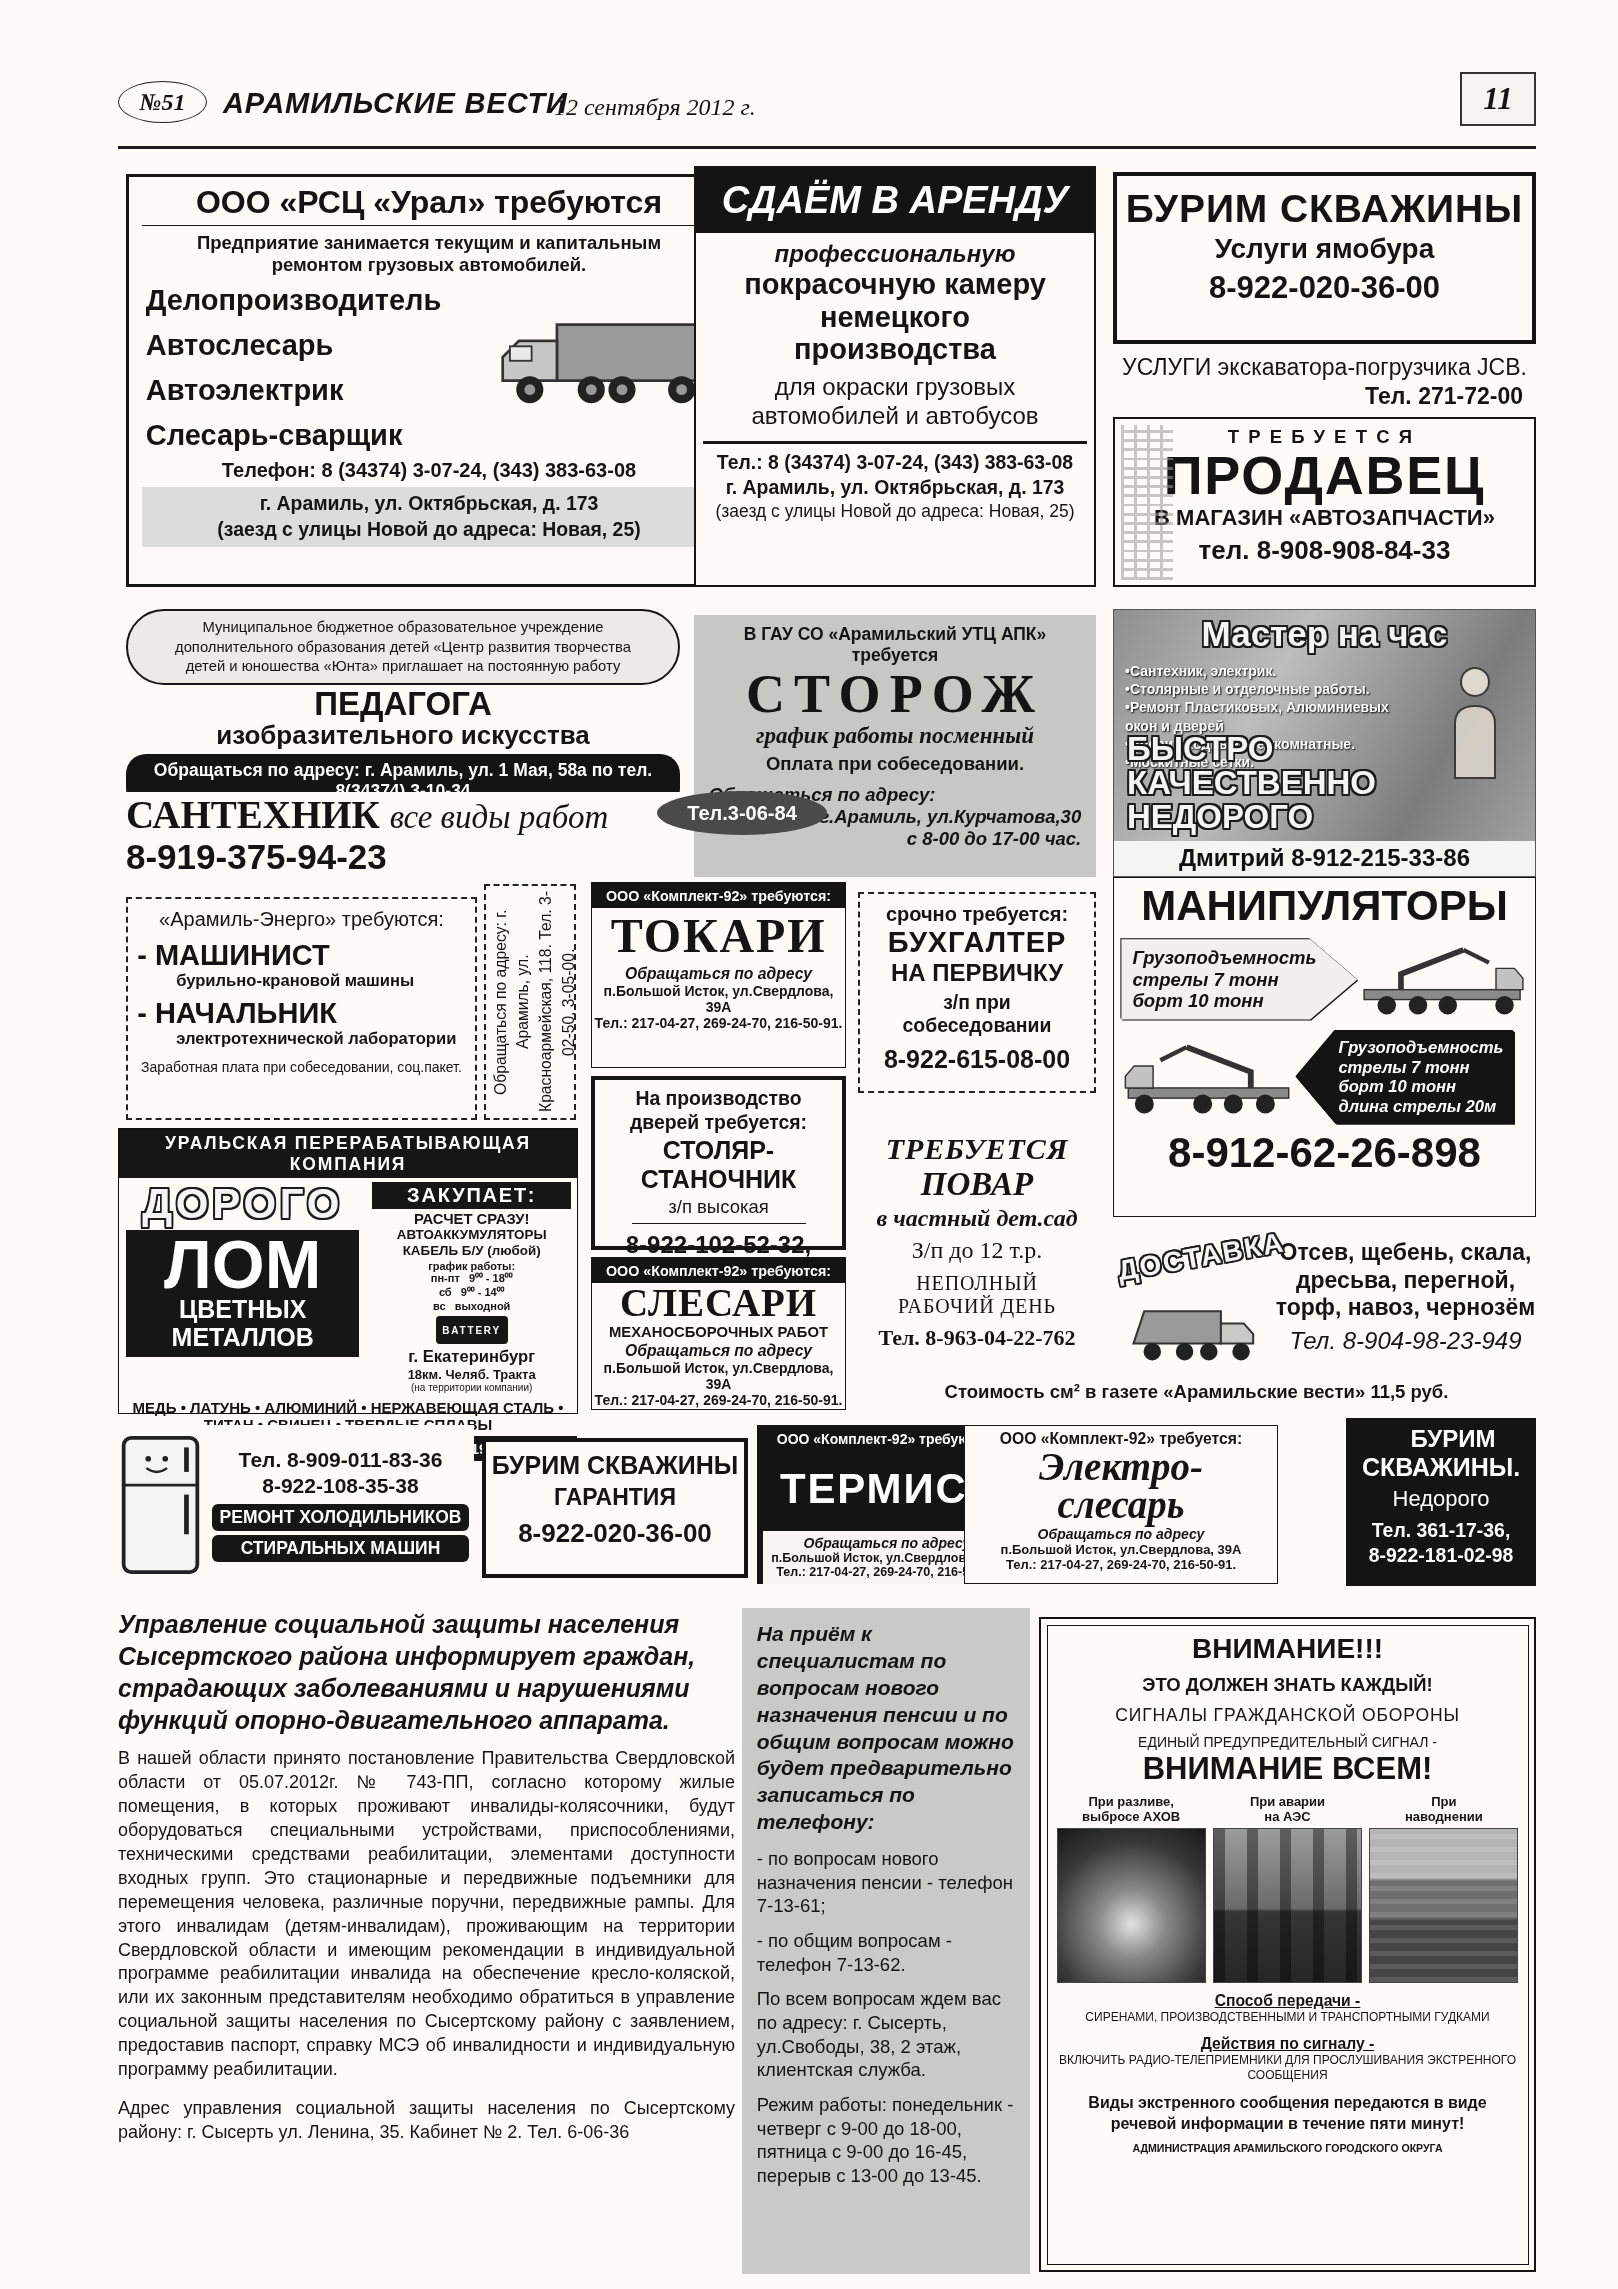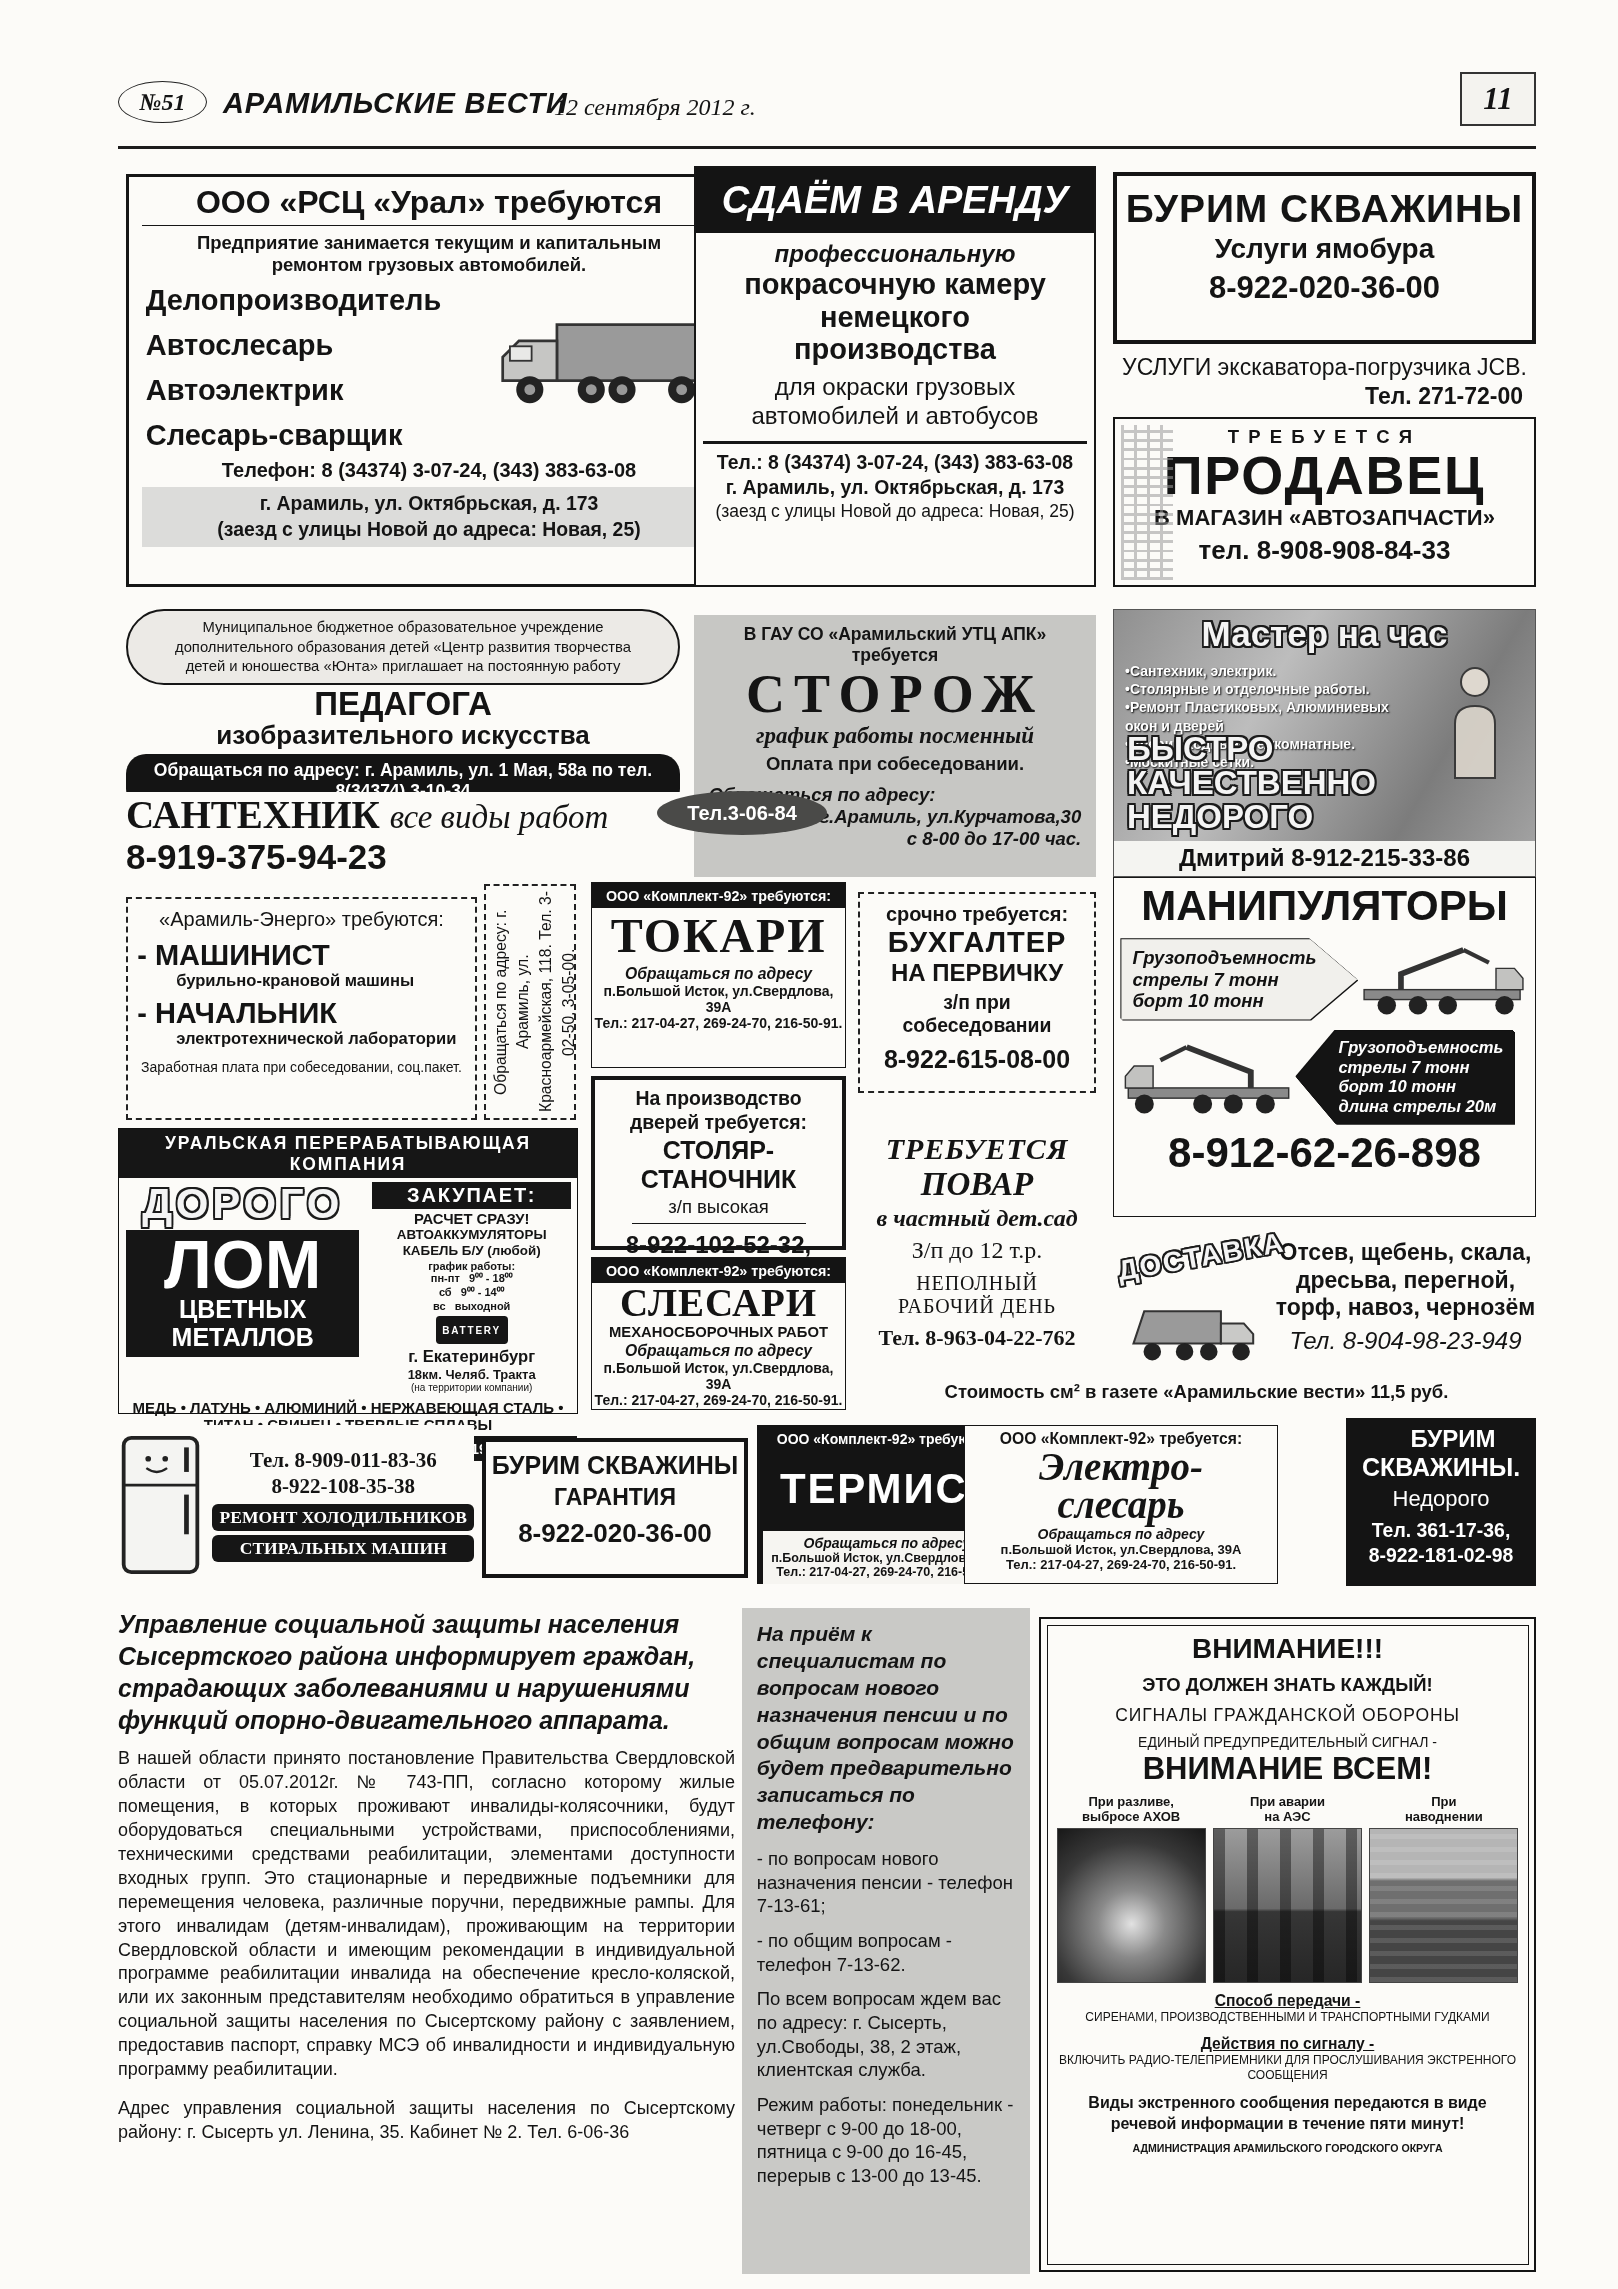--- a/index.html
+++ b/index.html
@@ -168,21 +168,21 @@
 
   .b-dost { left:1113px; top:1226px; width:423px; height:150px; }
   .do-label { position:absolute; left:3.7px; top:14.8px; transform:rotate(-10deg); font-size:28px; font-weight:bold; letter-spacing:1.8px; }
   .do-truck { position:absolute; left:7.4px; bottom:3.7px; width:148px; height:81px; }
   .do-items { margin-left:162px; font-size:23px; font-weight:bold; text-align:center; line-height:1.2; padding-top:13px; }
   .do-phone { margin-left:162px; font-size:24px; font-style:italic; text-align:center; margin-top:5.5px; }
 
   .b-price { left:858px; top:1381px; width:677px; height:26px; font-size:18.5px; font-weight:bold; text-align:center; }
 
   
-  .b-remont { left:118px; top:1425px; width:356px; height:159px; display:flex; gap:9.2px; align-items:center;font-family:Liberation Serif, serif; }
+  .b-remont { left:118px; top:1425px; width:356px; height:159px; display:flex; gap:9.2px; align-items:center; }
   .re-fridge { width:85px; height:144px; flex:none; }
   .re-col { text-align:center; }
   .re-p { font-size:21px; font-weight:bold; line-height:1.25; }
   .re-chip { background:#161616; color:#fff; font-size:17.5px; font-weight:bold; padding:2.8px 7.4px; margin-top:4.6px; border-radius:6px; white-space:nowrap; }
 
   .b-burim2 { left:482px; top:1438px; width:266px; height:140px; border:4.6px solid #141414; text-align:center; padding-top:9.2px; }
   .b2-t { font-size:25px; font-weight:bold; }
   .b2-s { font-size:23px; font-weight:bold; margin-top:3.7px; }
   .b2-p { font-size:26px; font-weight:bold; margin-top:7.4px; }
 

